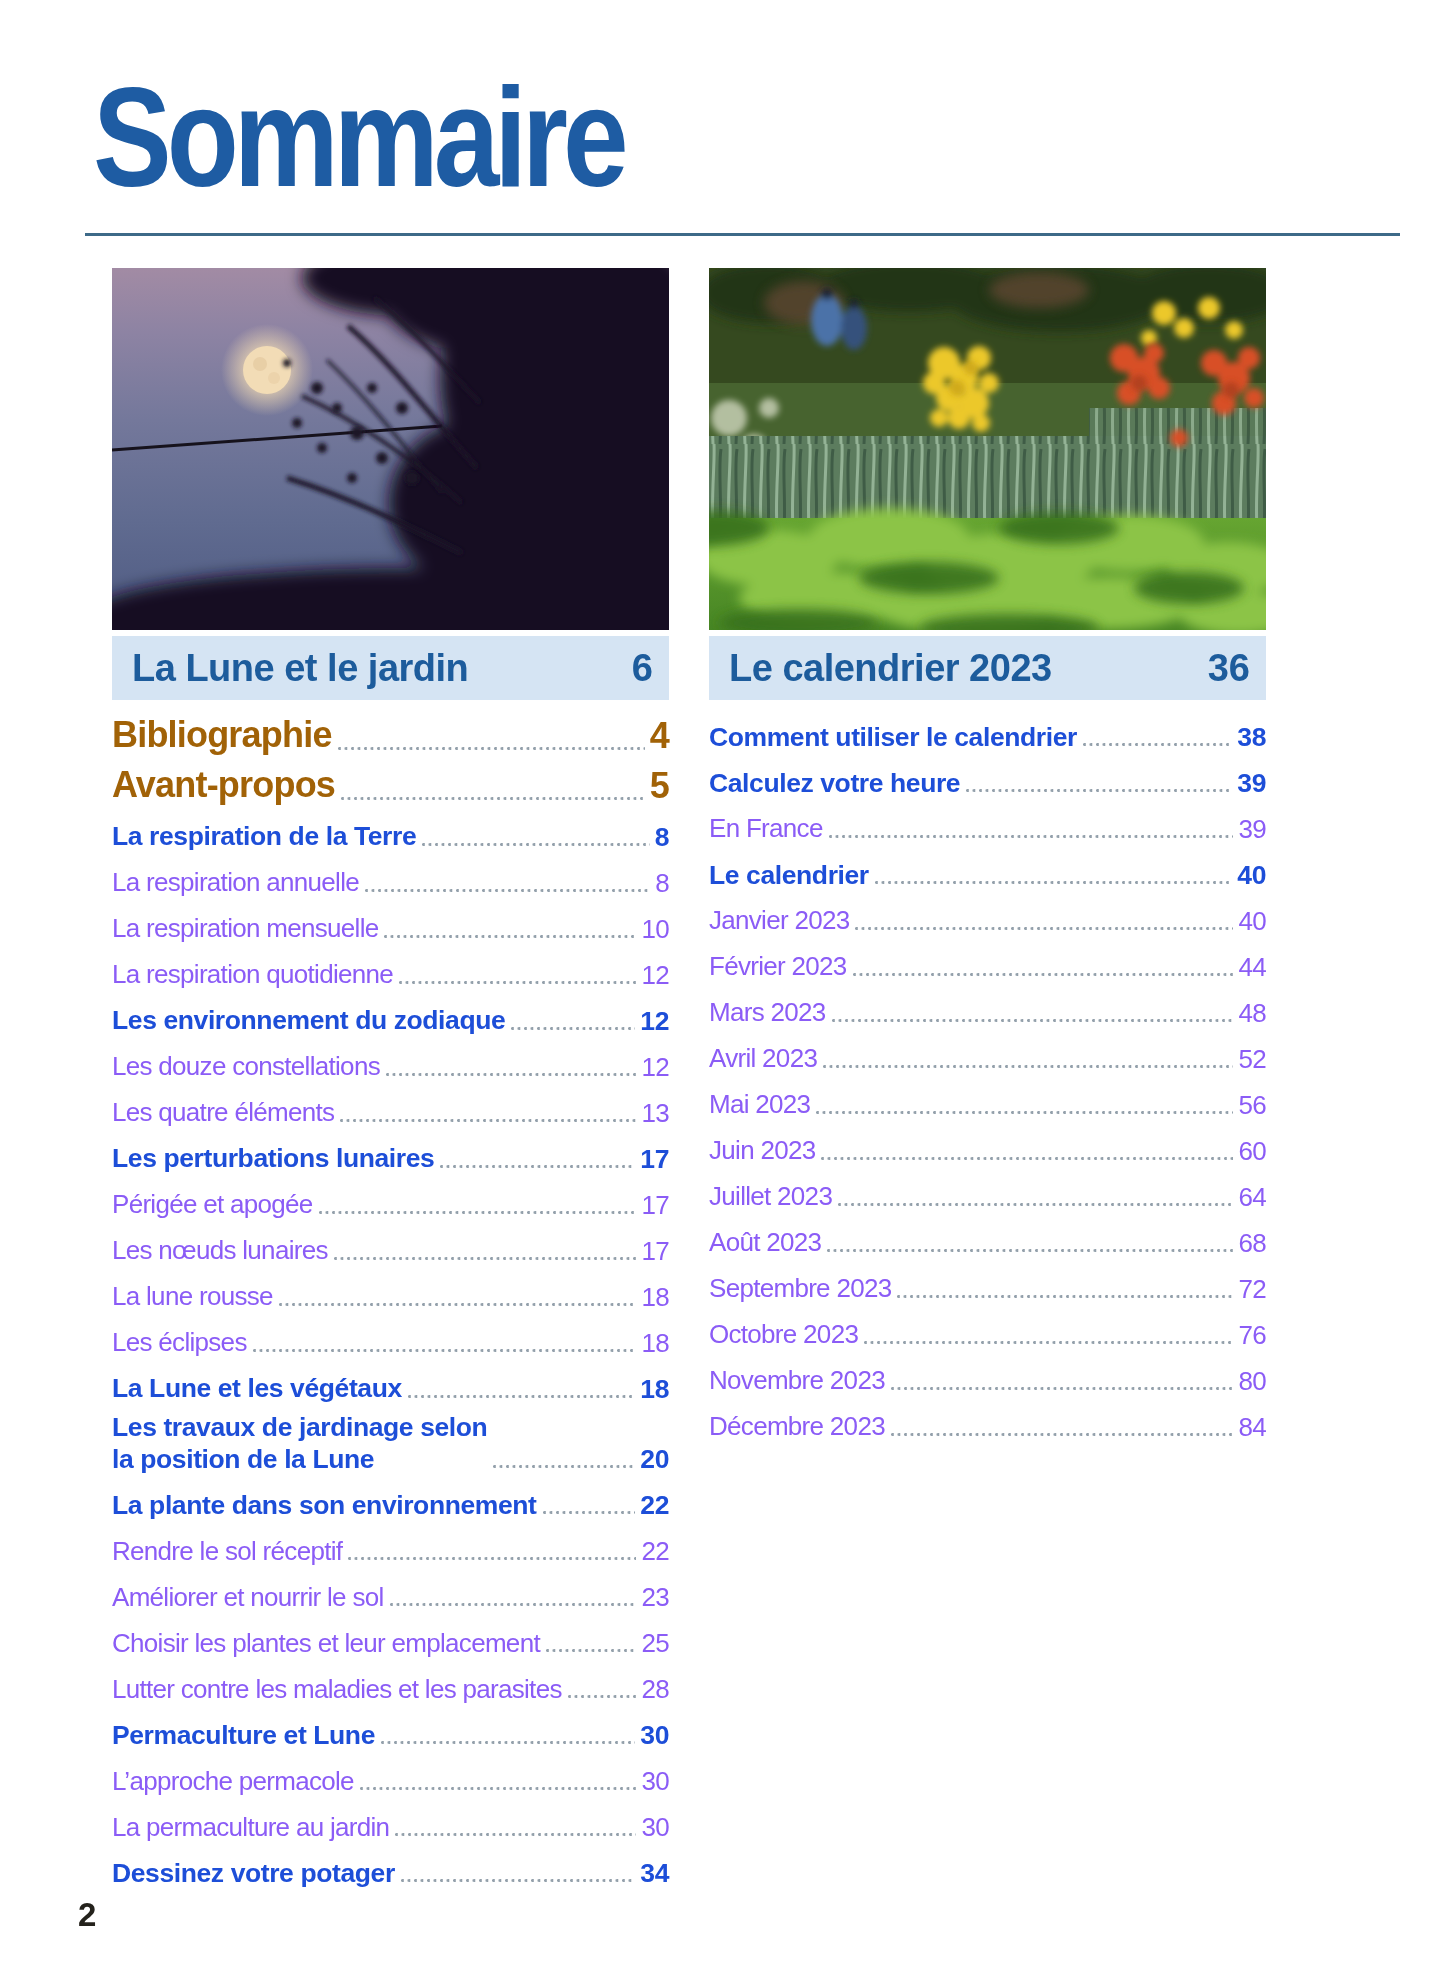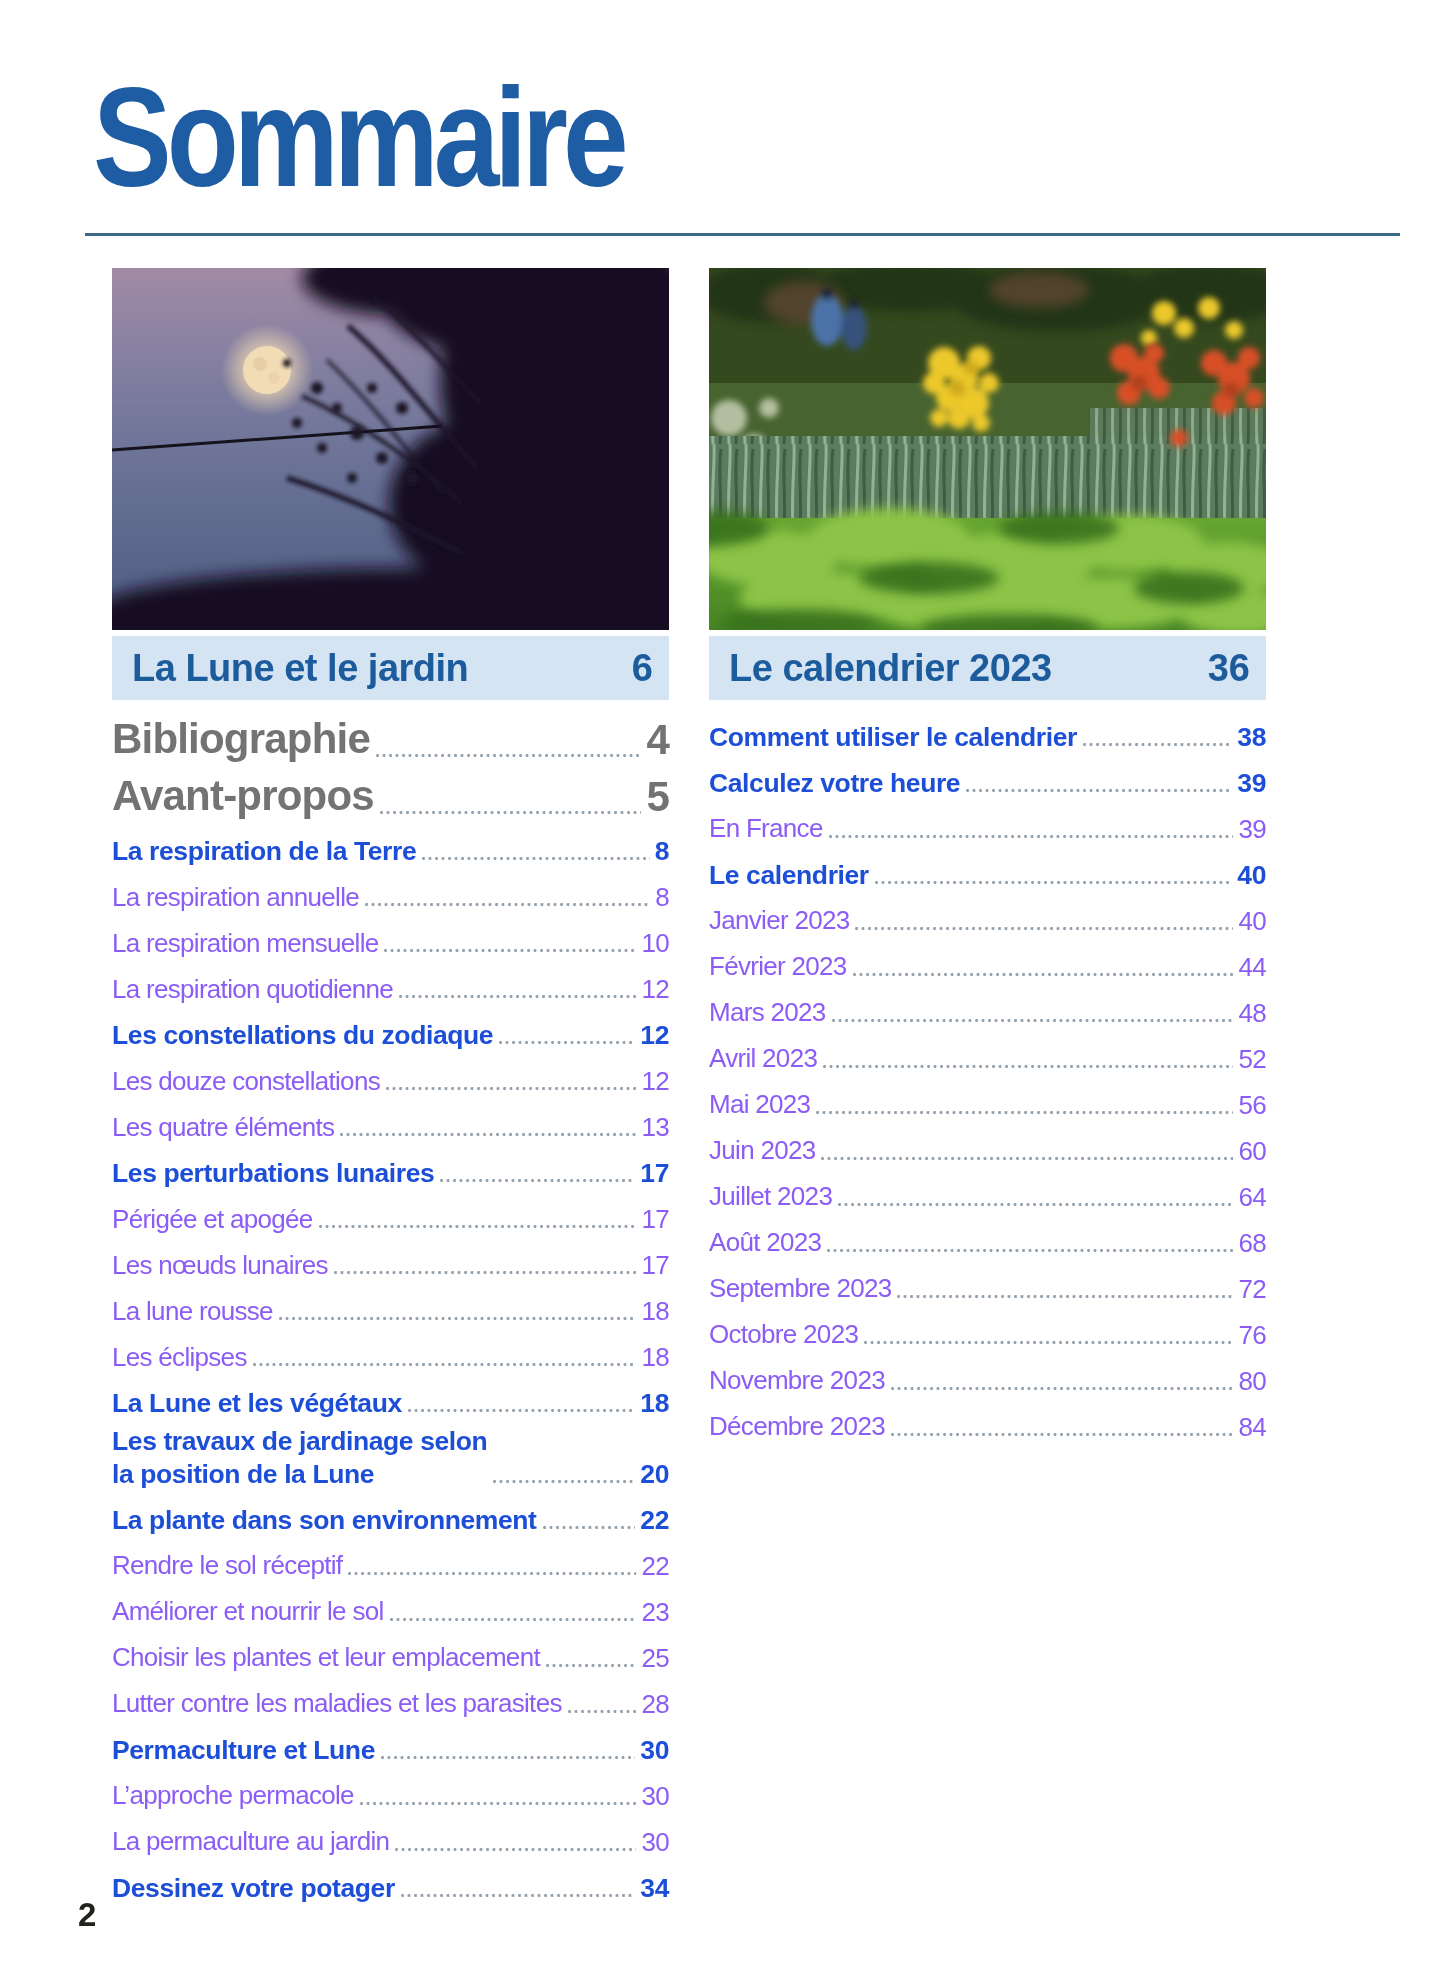--- a/index.html
+++ b/index.html
@@ -26,21 +26,21 @@
   .toc { padding-top:13px; display:flex; flex-direction:column; }
   .row { display:flex; align-items:flex-end; min-height:46px; padding-bottom:6px; box-sizing:border-box; }
   .row .label { white-space:pre-line; line-height:1.22; flex-shrink:0; }
   .row .leader {
     flex:1; min-width:8px; height:3px; margin:0 5px 7px 6px;
     background-image:radial-gradient(circle at 1.5px 1.5px,#93a0ab 1.3px,transparent 1.6px);
     background-size:6.5px 3px; background-repeat:repeat-x; background-position:left bottom;
   }
   .row .num { flex-shrink:0; }
   .row.lg { min-height:49px; }
-  .row.lg .label, .row.lg .num { font-size:42px; font-weight:700; color:#737373; letter-spacing:-0.8px; }
+  .row.lg .label, .row.lg .num { font-size:36px; font-weight:700; color:#a16207; letter-spacing:-0.8px; }
   .row.hd .label, .row.hd .num { font-size:26.5px; font-weight:700; color:#1d4ed8; letter-spacing:-0.4px; }
   .row.plain .label, .row.plain .num { font-size:26px; font-weight:400; color:#8b5cf6; letter-spacing:-0.7px; }
   .pageno { position:absolute; left:78px; top:1896px; font-size:33px; font-weight:700; color:#24221c; }
 </style>
 </head>
 <body>
 
 <div class="sheet">
 
   <div class="title">Sommaire</div>
@@ -136,21 +136,21 @@
             <span class="label">La respiration mensuelle</span>
             <span class="leader"></span>
             <span class="num">10</span>
           </div>
           <div class="row plain">
             <span class="label">La respiration quotidienne</span>
             <span class="leader"></span>
             <span class="num">12</span>
           </div>
           <div class="row hd">
-            <span class="label">Les constellations du zodiaque</span>
+            <span class="label">Les environnement du zodiaque</span>
             <span class="leader"></span>
             <span class="num">12</span>
           </div>
           <div class="row plain">
             <span class="label">Les douze constellations</span>
             <span class="leader"></span>
             <span class="num">12</span>
           </div>
           <div class="row plain">
             <span class="label">Les quatre éléments</span>

